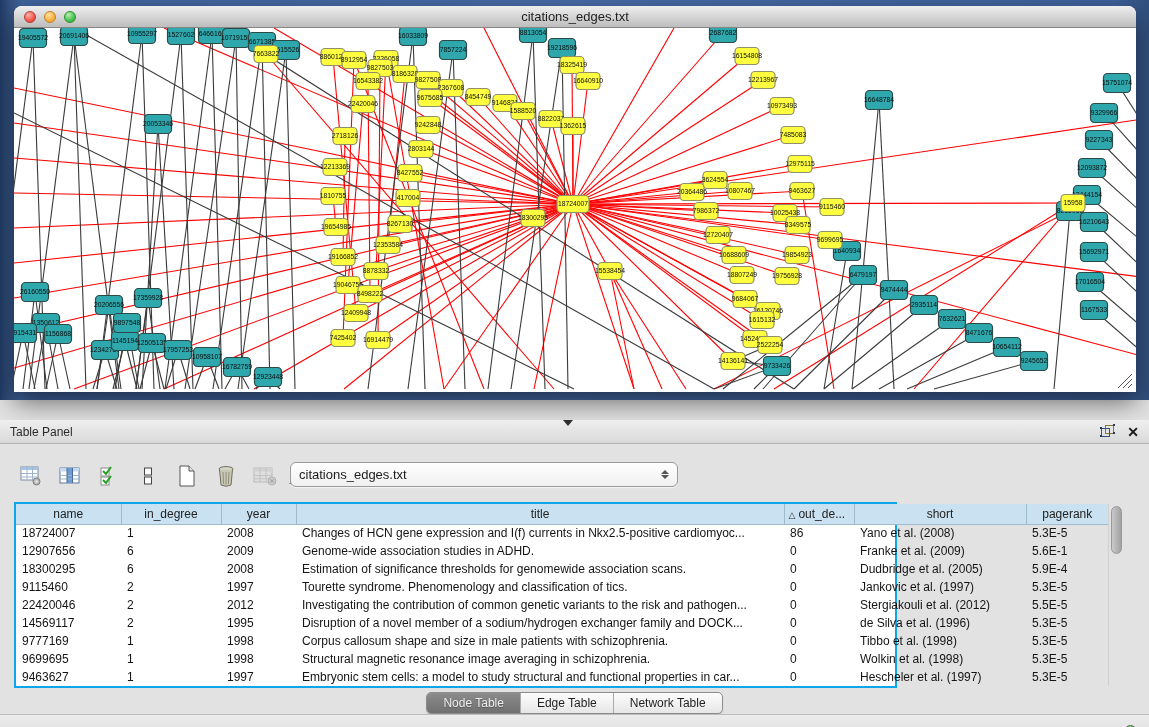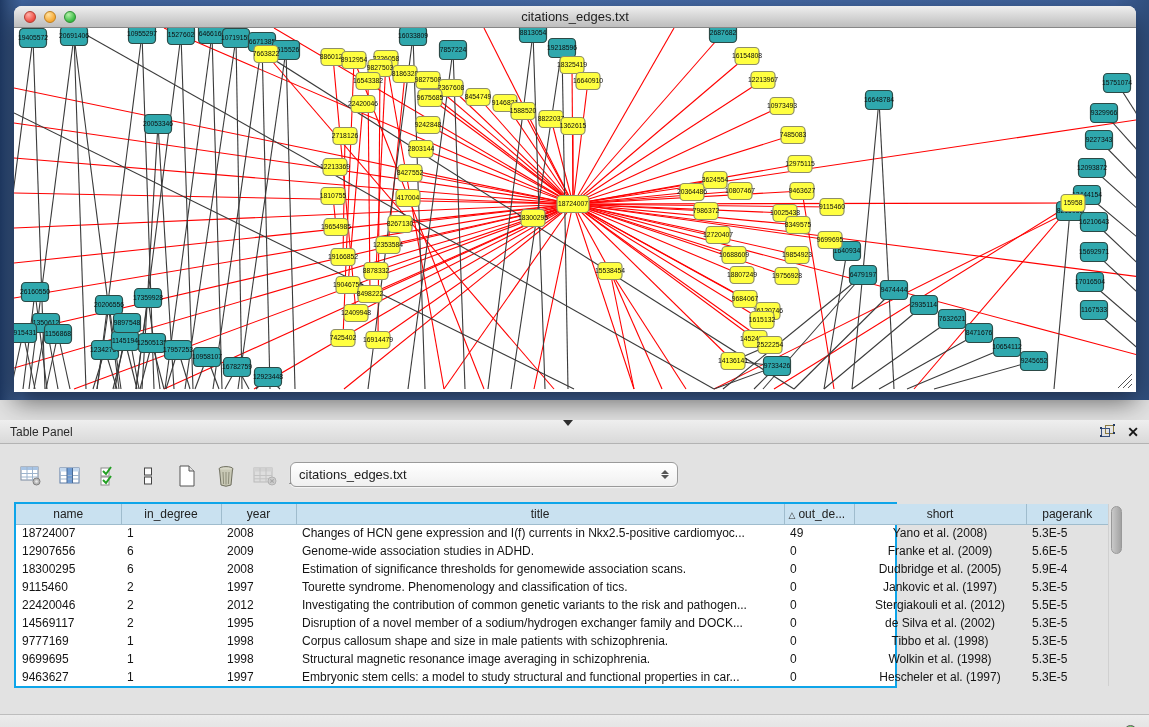--- a/index.html
+++ b/index.html
@@ -40,21 +40,21 @@
   .combo .arrows i{width:0;height:0;border-left:4px solid transparent;border-right:4px solid transparent}
   .combo .arrows .up{border-bottom:4px solid #555}
   .combo .arrows .dn{border-top:4px solid #555}
 
   .table-wrap{position:absolute;left:14px;top:82px;width:883px;height:186px;background:#fff;border:2px solid #0ea5e9;display:flex}
   table{border-collapse:collapse;table-layout:fixed;width:1092px;font-size:12px;color:#141414}
   thead th{height:20px;background:#c9e1f0;border-right:1px solid #9fbccd;border-bottom:1px solid #9fbccd;
     font-weight:normal;font-size:12px;color:#222;overflow:hidden;white-space:nowrap}
   thead th:last-child{border-right:none}
   tbody td{height:16.6px;padding:0 6px;white-space:nowrap;overflow:hidden;line-height:16px}
-  td.center{text-align:center}
+  td.center{text-align:left}
   .sort-tri{font-size:9px;color:#333;margin-right:3px}
   th.sorted{text-align:left;padding-left:4px}
   .vscroll{width:15px;background:#fafafa;border-left:1px solid #d0d0d0;position:relative}
   .vthumb{position:absolute;left:2px;top:2px;width:11px;height:48px;border-radius:6px;
     background:linear-gradient(90deg,#c9c9c9,#a2a2a2);border:1px solid #999}
 
   .tabs-row{position:absolute;left:0;top:272px;width:100%;display:flex;justify-content:center}
   .segmented{display:flex;border:1px solid #8d8d8d;border-radius:5px;overflow:hidden;
     background:linear-gradient(#fdfdfd,#e6e6e6);box-shadow:0 1px 1px rgba(0,0,0,.15)}
   .segment{padding:3px 16px;font-size:12px;color:#1f1f1f;border-right:1px solid #ababab}
@@ -842,32 +842,32 @@
             <th>short</th>
             <th>pagerank</th>
           </tr>
         </thead>
       <tbody id="tbody">
           <tr>
             <td>18724007</td>
             <td>1</td>
             <td>2008</td>
             <td>Changes of HCN gene expression and I(f) currents in Nkx2.5-positive cardiomyoc...</td>
-            <td>49</td>
+            <td>86</td>
             <td class="center">Yano et al. (2008)</td>
             <td>5.3E-5</td>
           </tr>
           <tr>
             <td>12907656</td>
             <td>6</td>
             <td>2009</td>
             <td>Genome-wide association studies in ADHD.</td>
             <td>0</td>
             <td class="center">Franke et al. (2009)</td>
-            <td>5.6E-5</td>
+            <td>5.6E-1</td>
           </tr>
           <tr>
             <td>18300295</td>
             <td>6</td>
             <td>2008</td>
             <td>Estimation of significance thresholds for genomewide association scans.</td>
             <td>0</td>
             <td class="center">Dudbridge et al. (2005)</td>
             <td>5.9E-4</td>
           </tr>
@@ -888,21 +888,21 @@
             <td>0</td>
             <td class="center">Stergiakouli et al. (2012)</td>
             <td>5.5E-5</td>
           </tr>
           <tr>
             <td>14569117</td>
             <td>2</td>
             <td>1995</td>
             <td>Disruption of a novel member of a sodium/hydrogen exchanger family and DOCK...</td>
             <td>0</td>
-            <td class="center">de Silva et al. (2002)</td>
+            <td class="center">de Silva et al. (1996)</td>
             <td>5.3E-5</td>
           </tr>
           <tr>
             <td>9777169</td>
             <td>1</td>
             <td>1998</td>
             <td>Corpus callosum shape and size in male patients with schizophrenia.</td>
             <td>0</td>
             <td class="center">Tibbo et al. (1998)</td>
             <td>5.3E-5</td>
@@ -925,18 +925,25 @@
             <td class="center">Hescheler et al. (1997)</td>
             <td>5.3E-5</td>
           </tr>
         </tbody>
     </table>
     <div class="vscroll">
       <div class="vthumb"></div>
     </div>
   </div>
 
+  <div class="tabs-row">
+    <div class="segmented" id="tabs">
+        <span class="segment sel">Node Table</span>
+        <span class="segment">Edge Table</span>
+        <span class="segment">Network Table</span>
+      </div>
+  </div>
 
   <div class="status-bar">
     <span>Memory: OK</span>
     <span class="mem-dot"></span>
   </div>
 </div>
 
 </body></html>

